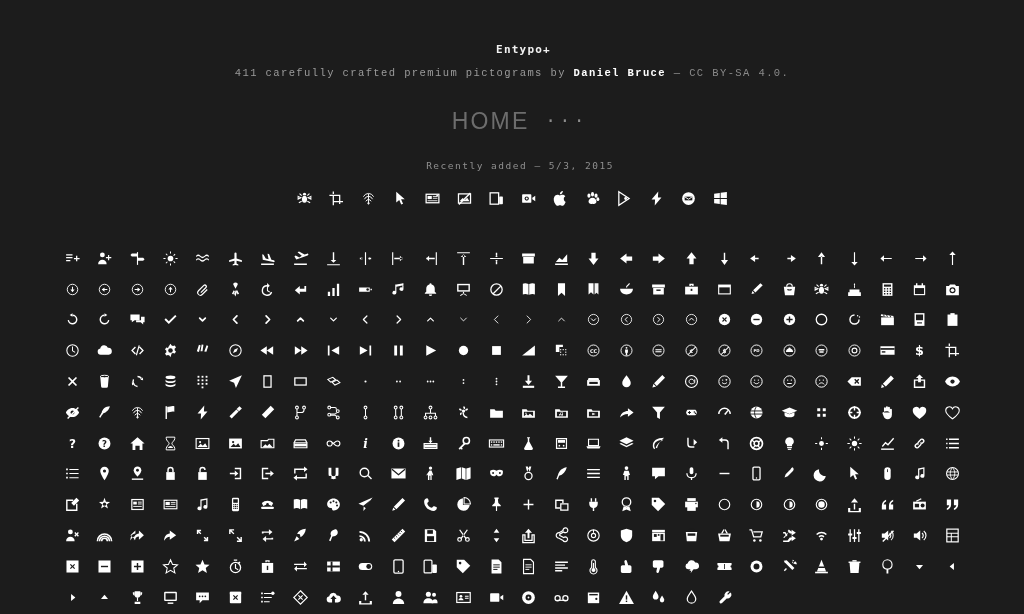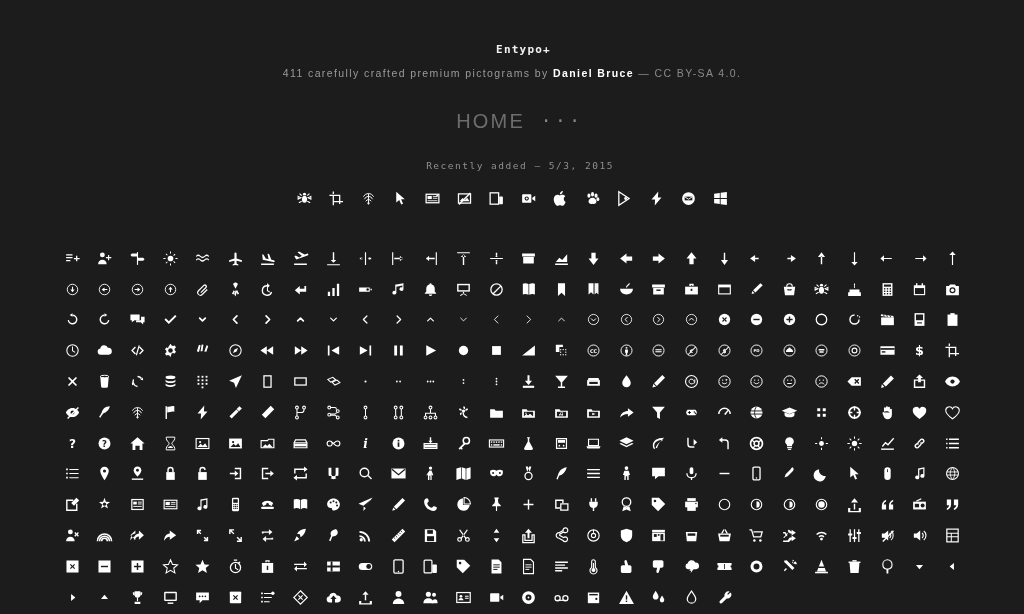--- a/index.html
+++ b/index.html
@@ -20,42 +20,42 @@
     font-size:11px;
     font-weight:bold;
     letter-spacing:1.2px;
     color:#f2f2f2;
     padding-top:43px;
     line-height:14px;
     margin-left:23px;
   }
   .tagline{
     text-align:center;
-    font-family:Liberation Sans, sans-serif;
+    font-family:Liberation Mono, monospace;
     font-size:10.5px;
     letter-spacing:1.4px;
     color:#9a9a9a;
     margin-top:9px;
     line-height:14px;
   }
   .tagline b{color:#ffffff;font-weight:bold;}
   .tagline .dash{color:#8a8a8a;}
 
   
   .nav{
     display:flex;
     justify-content:center;
     align-items:center;
     gap:0px;
     margin-top:20px;
     height:42px;
   }
   .nav-item{
     font-family:"Liberation Sans", sans-serif;
-    font-size:20px;
+    font-size:23px;
     letter-spacing:2.2px;
     font-weight:400;
     color:#ffffff;
     padding:0 14px;
     cursor:pointer;
     line-height:42px;
   }
   .nav-item.muted{color:#6d6d6d;}
   .nav-sep{
     color:#8d8d8d;

